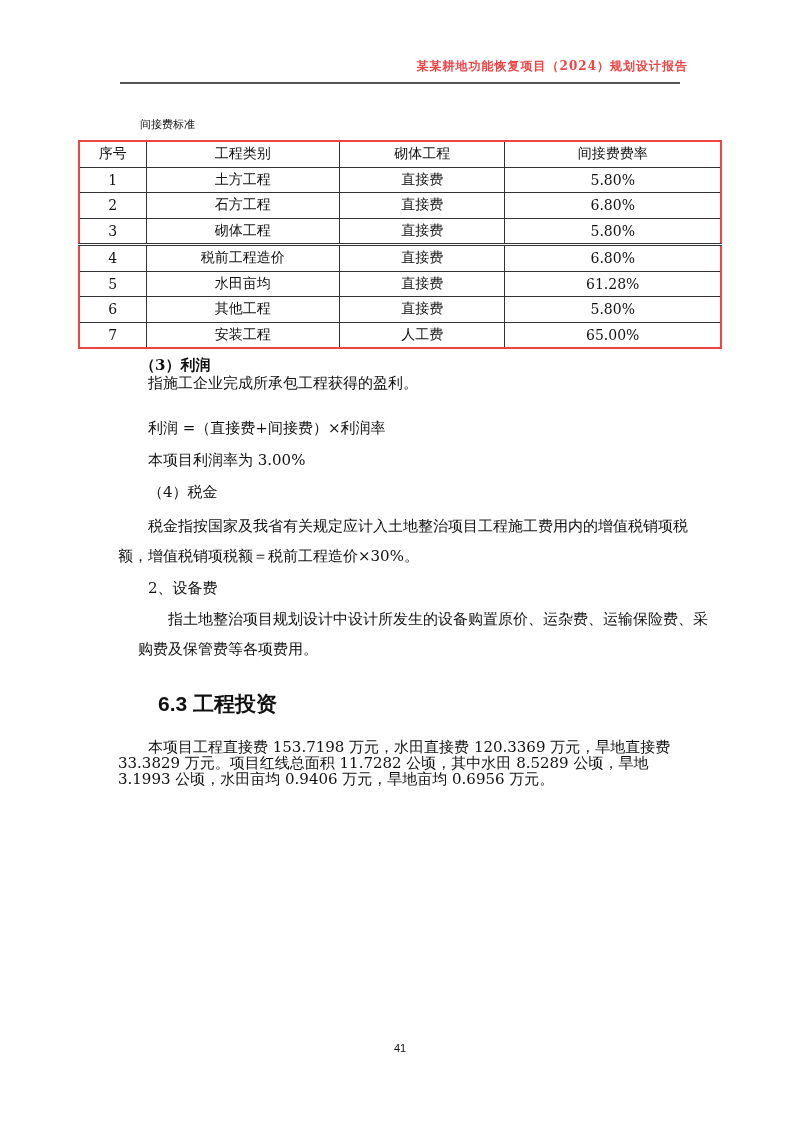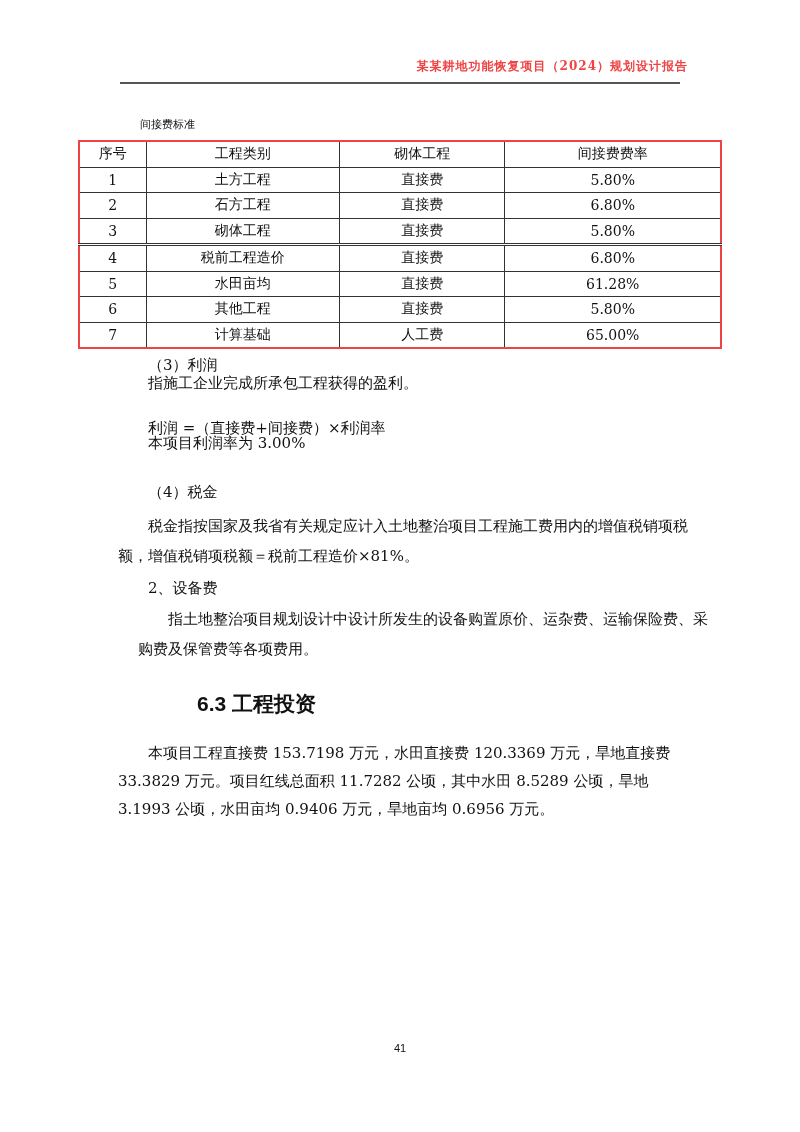--- a/index.html
+++ b/index.html
@@ -11,21 +11,21 @@
   table.rate-table { position:absolute; top:140px; left:78px; width:644px; border-collapse:collapse;
                      border:2px solid #ef4444; font-size:14px; }
   table.rate-table td, table.rate-table th { border:1px solid #333; height:24.5px; padding:0; text-align:center;
                      font-weight:normal; font-family:"DejaVu Serif", serif; }
   table.rate-table tr.row-3 td { border-bottom:3px double #333; }
   .col-no { width:66px; } .col-cat { width:194px; } .col-base { width:166px; } .col-rate { width:216px; }
   .para { position:absolute; left:110px; width:580px; font-size:15px; line-height:30px; }
   .indent { text-indent:30px; }
   .line { position:absolute; font-size:15px; }
   .section-title { position:absolute; top:690px; left:158px; font-size:21px; font-weight:bold;
-                   font-family:"Liberation Sans", sans-serif;margin-left:39px; }
+                   font-family:"Liberation Sans", sans-serif; }
   .page-number { position:absolute; top:1042px; left:0; width:800px; text-align:center; font-size:11px;
                  font-family:"Liberation Sans", sans-serif; }
 </style>
 </head>
 <body>
 
 <div class="header-text">某某耕地功能恢复项目（2024）规划设计报告</div>
 <div class="header-rule"></div>
 
 <div class="table-caption">间接费标准</div>
@@ -69,35 +69,35 @@
     <td>61.28%</td>
   </tr>
   <tr>
     <td>6</td>
     <td>其他工程</td>
     <td>直接费</td>
     <td>5.80%</td>
   </tr>
   <tr>
     <td>7</td>
-    <td>计算基础</td>
+    <td>安装工程</td>
     <td>人工费</td>
     <td>65.00%</td>
   </tr>
 </tbody>
   </table>
 
-<div class="line" style="top:356px; left:148px;">（3）利润</div>
+<div class="line" style="top:356px; left:140px;font-weight:bold;">（3）利润</div>
 <div class="line" style="top:374px; left:148px;">指施工企业完成所承包工程获得的盈利。</div>
 <div class="line" style="top:419px; left:148px;">利润 =（直接费+间接费）×利润率</div>
-<div class="line" style="top:434px; left:148px;">本项目利润率为 3.00%</div>
+<div class="line" style="top:451px; left:148px;">本项目利润率为 3.00%</div>
 <div class="line" style="top:483px; left:148px;">（4）税金</div>
 
-<div class="para indent" style="top:511px; left:118px; width:572px;">税金指按国家及我省有关规定应计入土地整治项目工程施工费用内的增值税销项税额，增值税销项税额＝税前工程造价×81%。</div>
+<div class="para indent" style="top:511px; left:118px; width:572px;">税金指按国家及我省有关规定应计入土地整治项目工程施工费用内的增值税销项税额，增值税销项税额＝税前工程造价×30%。</div>
 
 <div class="line" style="top:579px; left:148px;">2、设备费</div>
 <div class="para indent" style="top:604px; left:118px; width:572px;margin-left:20px;">指土地整治项目规划设计中设计所发生的设备购置原价、运杂费、运输保险费、采购费及保管费等各项费用。</div>
 
 <div class="section-title">6.3 工程投资</div>
 
-<div class="para indent" style="top:739px; left:118px; width:572px; line-height:28px;">本项目工程直接费 153.7198 万元，水田直接费 120.3369 万元，旱地直接费 33.3829 万元。项目红线总面积 11.7282 公顷，其中水田 8.5289 公顷，旱地 3.1993 公顷，水田亩均 0.9406 万元，旱地亩均 0.6956 万元。</div>
+<div class="para indent" style="top:739px; left:118px; width:572px; line-height:16px;">本项目工程直接费 153.7198 万元，水田直接费 120.3369 万元，旱地直接费 33.3829 万元。项目红线总面积 11.7282 公顷，其中水田 8.5289 公顷，旱地 3.1993 公顷，水田亩均 0.9406 万元，旱地亩均 0.6956 万元。</div>
 
 <div class="page-number">41</div>
 
 </body></html>

